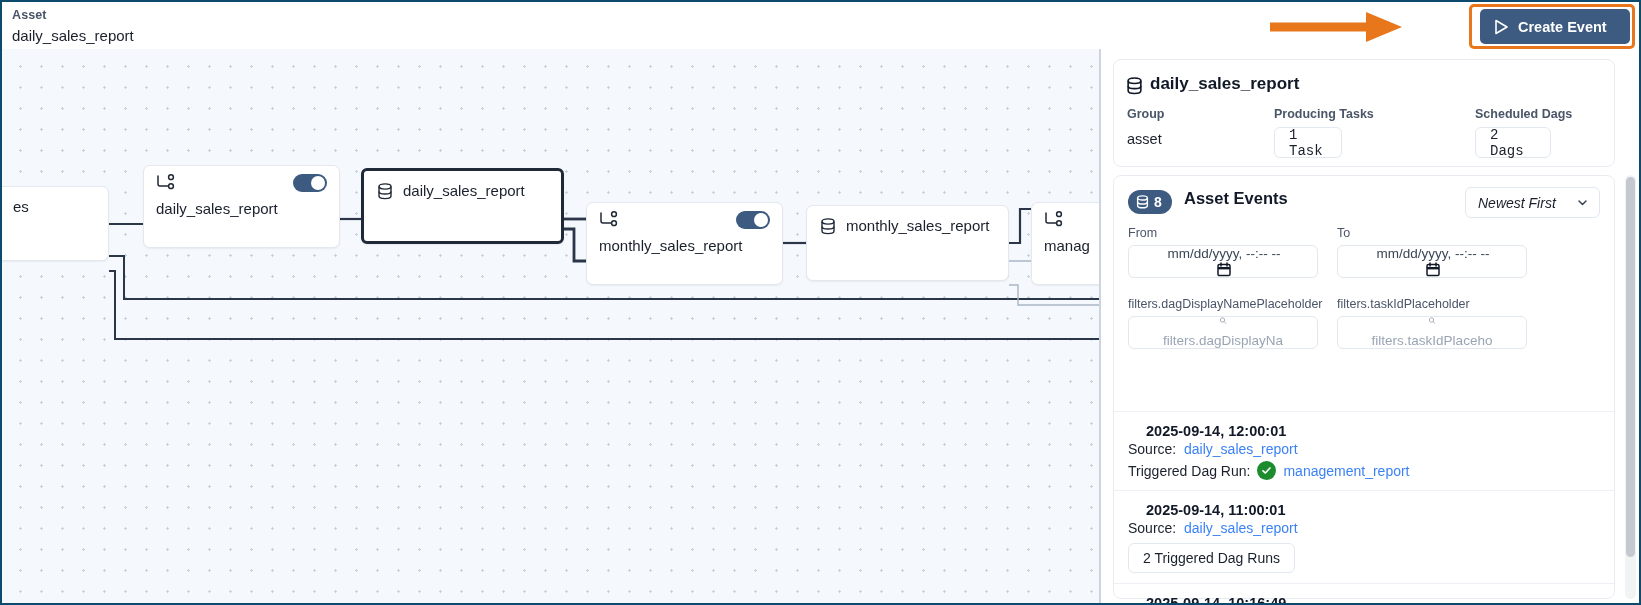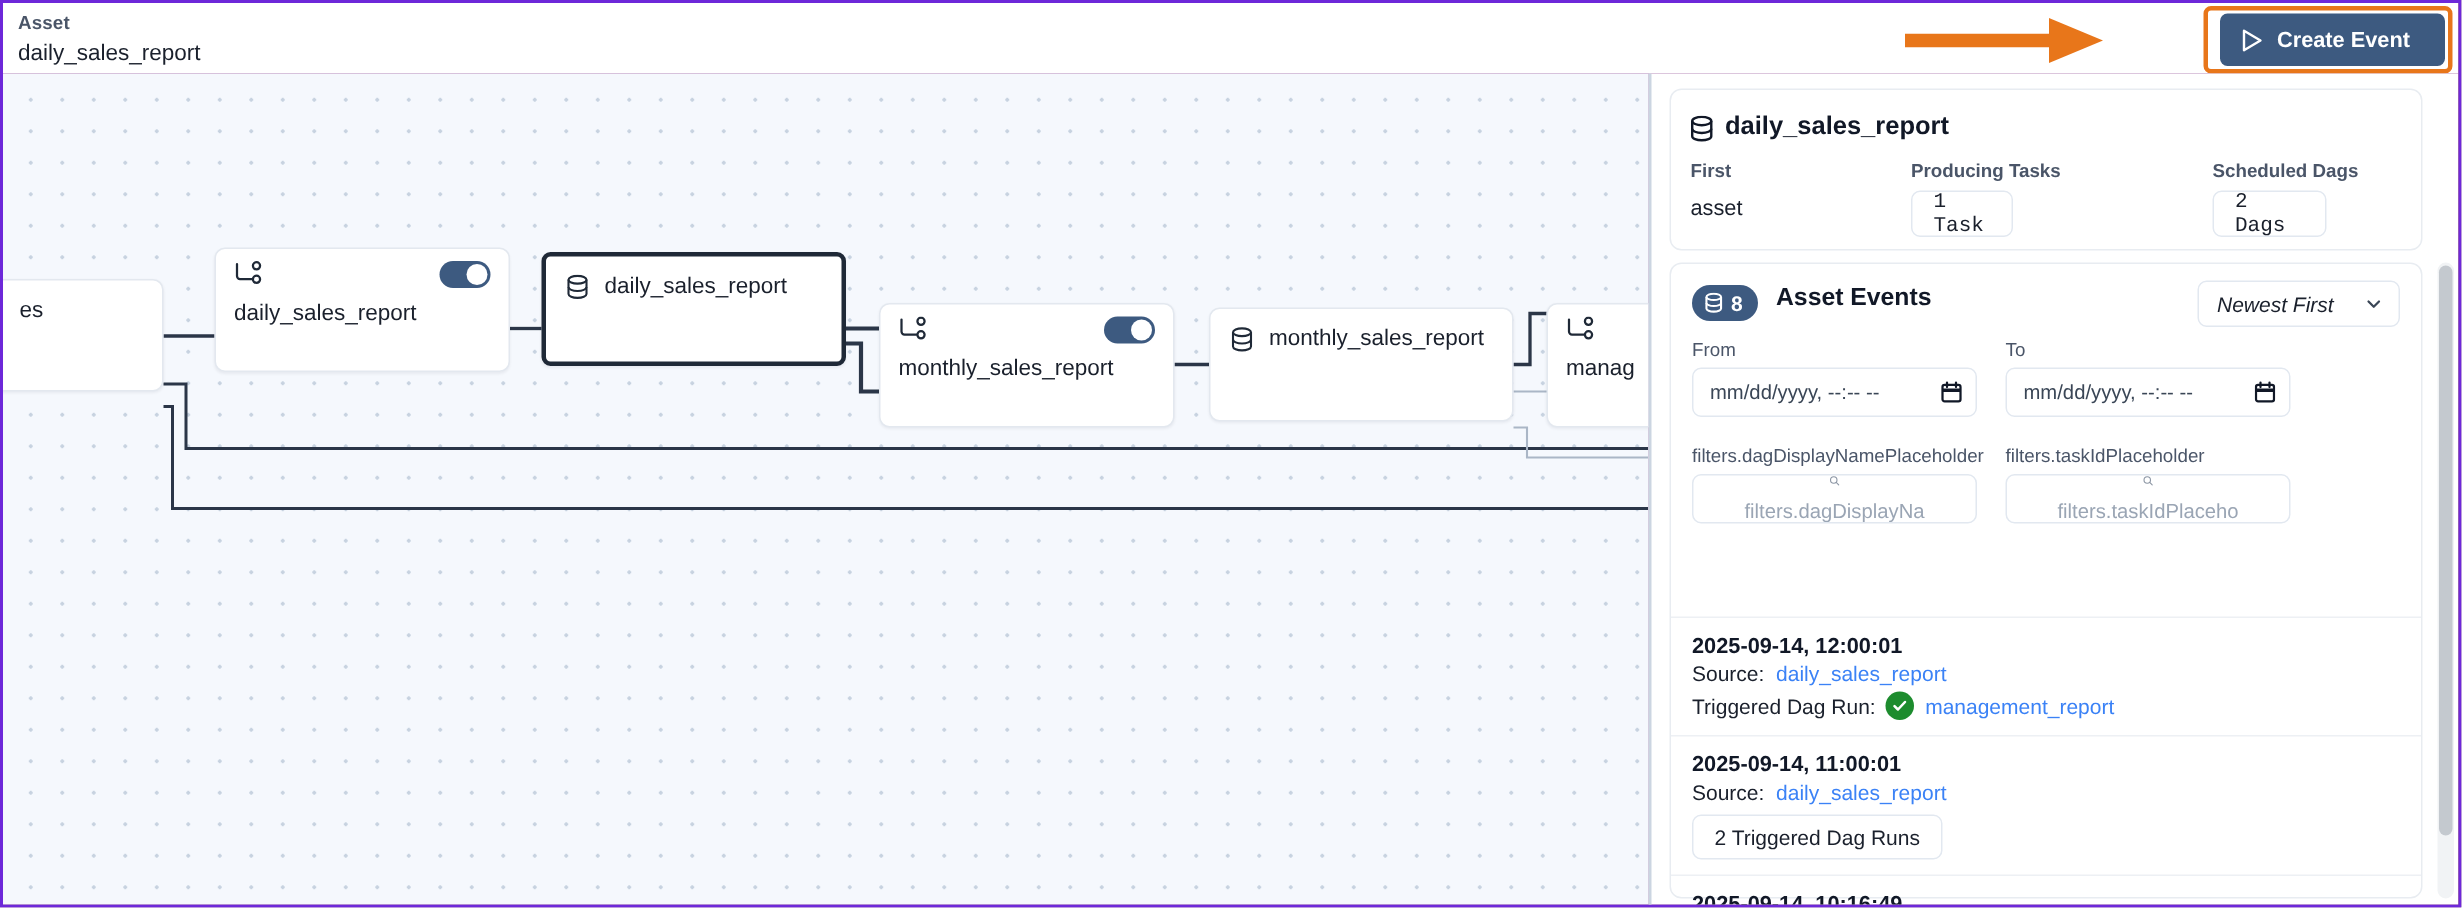--- a/index.html
+++ b/index.html
@@ -5,22 +5,22 @@
   * { box-sizing: border-box; margin: 0; padding: 0; }
   html, body {
     width: 1641px; height: 605px;
     font-family: "Liberation Sans", sans-serif;
     background: #ffffff;
     overflow: hidden;
   }
   .app {
     position: relative;
     width: 1641px; height: 605px;
-    border: 2px solid #6d28d9;
-    background: #701a75;
+    border: 2px solid #0c4a6e;
+    background: #404040;
     overflow: hidden;
   }
 
   
   .topbar {
     position: absolute; left: 0; top: 0; width: 100%; height: 47px;
     background: #ffffff;
   }
   .asset-label {
     position: absolute; left: 10px; top: 6px;
@@ -155,36 +155,36 @@
     font-size: 14px; color: #1a202c; cursor: pointer; font-style: italic;
   }
   .field-label {
     position: absolute; font-size: 12.5px; color: #4a5568;
   }
   .date-input {
     position: absolute; height: 33px;
     border: 1px solid #e2e8f0; border-radius: 6px; background: #ffffff;
     display: flex; align-items: center; justify-content: space-between;
     padding: 0 9px 0 11px;
-    font-size: 13.5px; color: #3a4656; cursor: text;
+    font-size: 13.5px; color: #3a4656; cursor: text; flex-direction: column;
   }
   .search-input {
     position: absolute; height: 33px;
     border: 1px solid #e2e8f0; border-radius: 6px; background: #ffffff;
     display: flex; align-items: center; gap: 9px;
     padding: 0 10px;
     font-size: 13.5px; color: #9aa5b4; cursor: text;
     overflow: hidden; white-space: nowrap; flex-direction: column;
   }
   .event-list { position: absolute; left: 0; top: 235px; width: 100%; }
   .event-item {
     position: relative; padding: 11px 14px 10px 14px;
     border-top: 1px solid #edf0f4;
   }
-  .event-time { font-size: 14.5px; font-weight: bold; color: #111827; }
+  .event-time { font-size: 14.5px; font-weight: bold; color: #111827; margin-left: 18px; }
   .event-src { margin-top: 2px; font-size: 14px; color: #1a202c; }
   .link { color: #3b82f6; }
   .event-trig { margin-top: 4px; font-size: 14px; color: #1a202c; display:flex; align-items:center; gap: 7px; }
   .check-circle {
     width: 19px; height: 19px; border-radius: 50%; background: #1d8c2e;
     display: inline-flex; align-items: center; justify-content: center;
   }
   .runs-btn {
     margin-top: 7px; display: inline-flex; align-items: center; justify-content: center;
     height: 30px; padding: 0 14px;
@@ -299,21 +299,21 @@
   <div class="panel">
 
     <div class="card" id="summary-card">
       <svg class="summary-db-icon" width="17" height="18" viewBox="0 0 16 17">
         <ellipse cx="8" cy="3.5" rx="6" ry="2.6" fill="none" stroke="#111827" stroke-width="1.5"></ellipse>
         <path d="M2 3.5 V13 c0 1.45 2.7 2.6 6 2.6 s6 -1.15 6 -2.6 V3.5" fill="none" stroke="#111827" stroke-width="1.5"></path>
         <path d="M2 8.4 c0 1.45 2.7 2.6 6 2.6 s6 -1.15 6 -2.6" fill="none" stroke="#111827" stroke-width="1.5"></path>
       </svg>
       <div class="summary-title">daily_sales_report</div>
 
-      <div class="col-head" style="left:13px; top:47px;">First</div>
+      <div class="col-head" style="left:13px; top:47px;">Group</div>
       <div class="col-val" style="left:13px; top:71px;">asset</div>
 
       <div class="col-head" style="left:160px; top:47px;">Producing Tasks</div>
       <div class="pill-btn" style="left:160px; top:67px; width:68px;">1 Task</div>
 
       <div class="col-head" style="left:361px; top:47px;">Scheduled Dags</div>
       <div class="pill-btn" style="left:361px; top:67px; width:76px;">2 Dags</div>
     </div>
 
     <div class="card" id="events-card">

